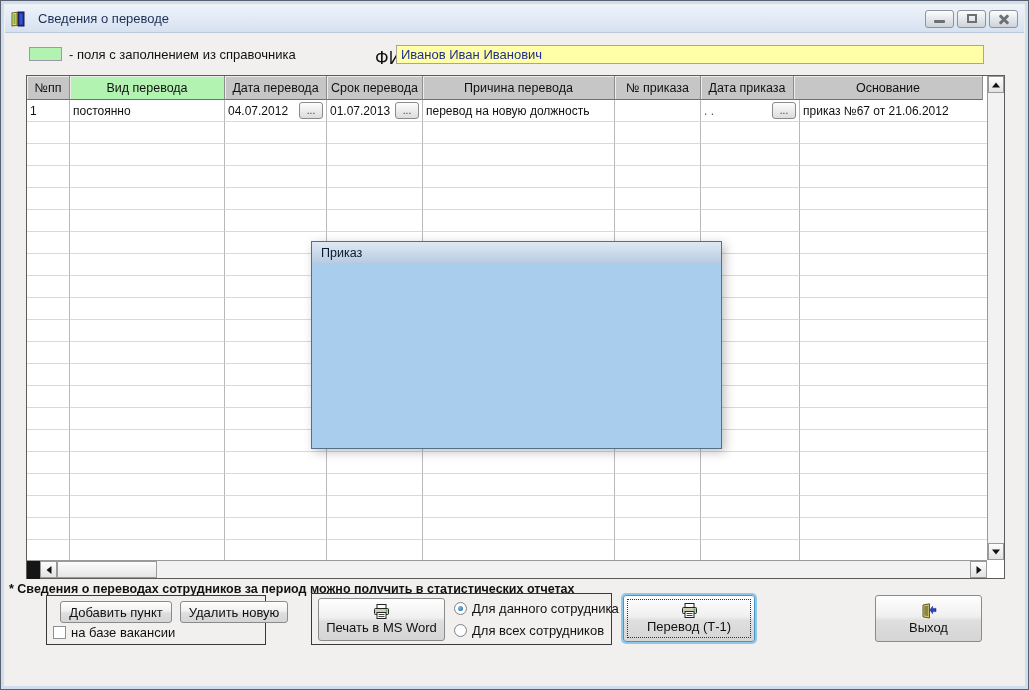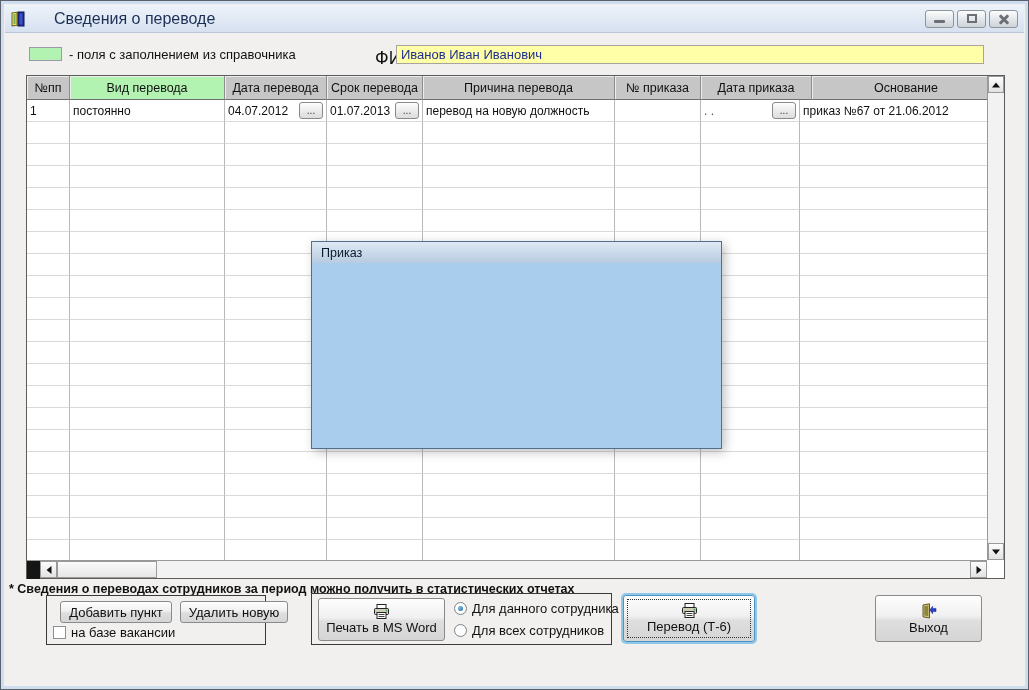--- a/index.html
+++ b/index.html
@@ -14,21 +14,21 @@
     overflow:hidden;
   }
 
   
   .titlebar{
     position:absolute; left:4px; top:4px; right:4px; height:28px;
     background:linear-gradient(#eef3fa,#d6e1f0);
     border-bottom:1px solid #bac8da;
     display:flex; align-items:center; padding:0 6px;
   }
-  .titlebar .title{ font-size:16px; color:#1c2f55; margin-left:24px; }
+  .titlebar .title{ font-size:13px; color:#1c2f55; margin-left:8px; }
   .win-buttons{ margin-left:auto; display:flex; gap:3px; }
   .win-btn{
     width:29px; height:18px; border:1px solid #8c949c; border-radius:3px;
     background:linear-gradient(#fdfdfd,#e4e7eb 50%,#ced3d9);
     display:flex; align-items:center; justify-content:center; position:relative;
   }
   .glyph-min{ width:11px; height:3px; background:#6b7076; border-radius:1px; margin-top:6px;}
   .glyph-max{ width:10px; height:9px; border:2px solid #6b7076; }
   .glyph-close{ position:relative; width:12px; height:12px; }
   .glyph-close:before,.glyph-close:after{
@@ -202,21 +202,21 @@
   <input class="fio-input" readonly="" value="Иванов Иван Иванович" style="">
 
   <div class="grid">
     <div class="grid-header">
         <div class="th" style="width: 43px;">№пп</div>
         <div class="th green" style="width: 155px;">Вид перевода</div>
         <div class="th" style="width: 102px;">Дата перевода</div>
         <div class="th" style="width: 96px;">Срок перевода</div>
         <div class="th" style="width: 192px;">Причина перевода</div>
         <div class="th" style="width: 86px;">№ приказа</div>
-        <div class="th" style="width: 111px;">Дата приказа</div>
+        <div class="th" style="width: 93px;">Дата приказа</div>
         <div class="th" style="width: 189px;">Основание</div>
       </div>
     <div class="grid-body">
         <div class="tr">
           <div class="td" style="width: 43px;">
             <span>1</span>
           </div>
           <div class="td" style="width: 155px;">
             <span>постоянно</span>
           </div>
@@ -505,21 +505,21 @@
     <span class="icon">
       <svg width="17" height="15" viewBox="0 0 17 15">
         <rect x="4" y="0.5" width="9" height="4" fill="#fff" stroke="#222"></rect>
         <rect x="1.5" y="4.5" width="14" height="6" rx="1" fill="#cfcfb8" stroke="#222"></rect>
         <rect x="4" y="8.5" width="9" height="6" fill="#fff" stroke="#222"></rect>
         <line x1="5.5" y1="10.5" x2="11.5" y2="10.5" stroke="#444"></line>
         <line x1="5.5" y1="12.5" x2="11.5" y2="12.5" stroke="#444"></line>
         <circle cx="13.5" cy="6.5" r="0.9" fill="#3a6"></circle>
       </svg>
     </span>
-    <span class="btn-caption">Перевод (Т-6)</span>
+    <span class="btn-caption">Перевод (Т-1)</span>
   </button>
 
   <button class="btn stack btn-exit">
     <span class="icon">
       <svg width="17" height="16" viewBox="0 0 17 16">
         <path d="M3 2 L9.5 0.8 L9.5 15 L3 13.8 Z" fill="#d9cc7a" stroke="#5f5524"></path>
         <path d="M4.2 3.2 L8.3 2.5 L8.3 13.3 L4.2 12.6 Z" fill="#8d8440"></path>
         <path d="M16 5.4 L12.6 5.4 L12.6 3.2 L9.8 7 L12.6 10.8 L12.6 8.6 L16 8.6 Z" fill="#2a3fd0" stroke="#16207a" stroke-width="0.5"></path>
       </svg>
     </span>

